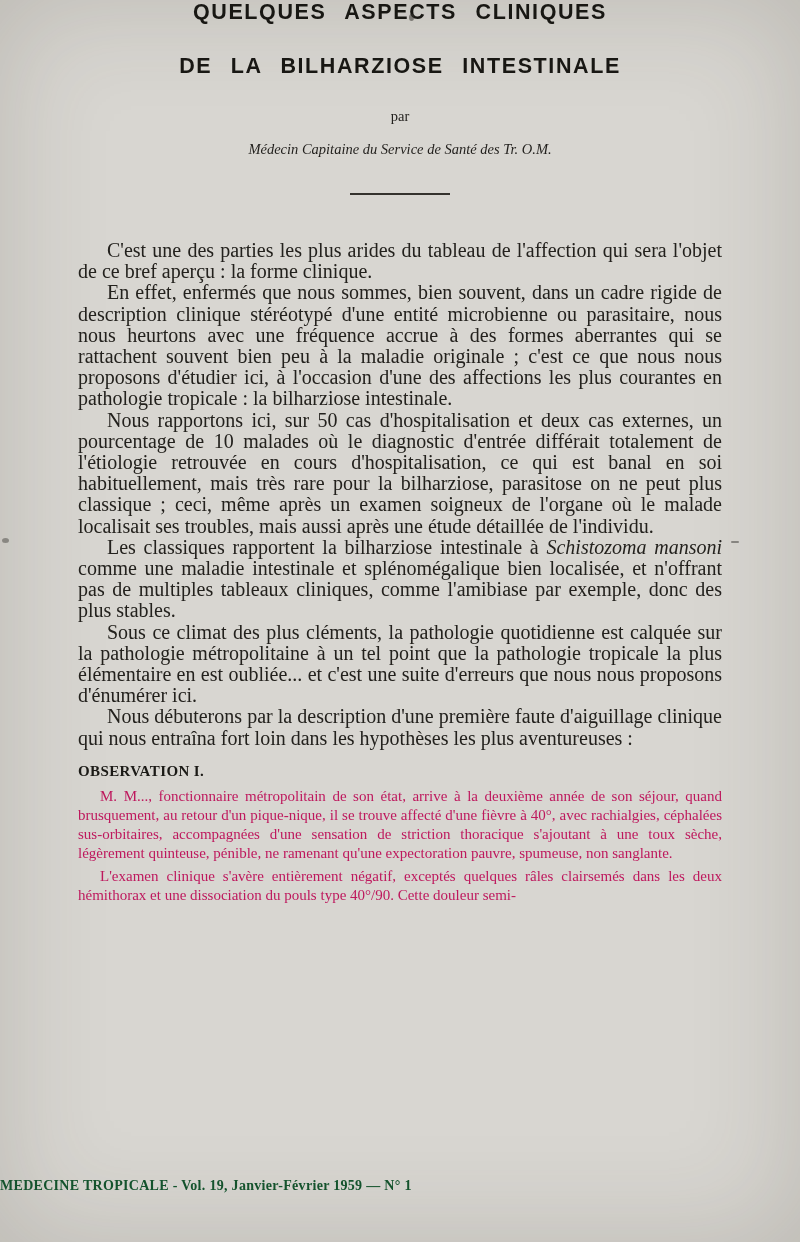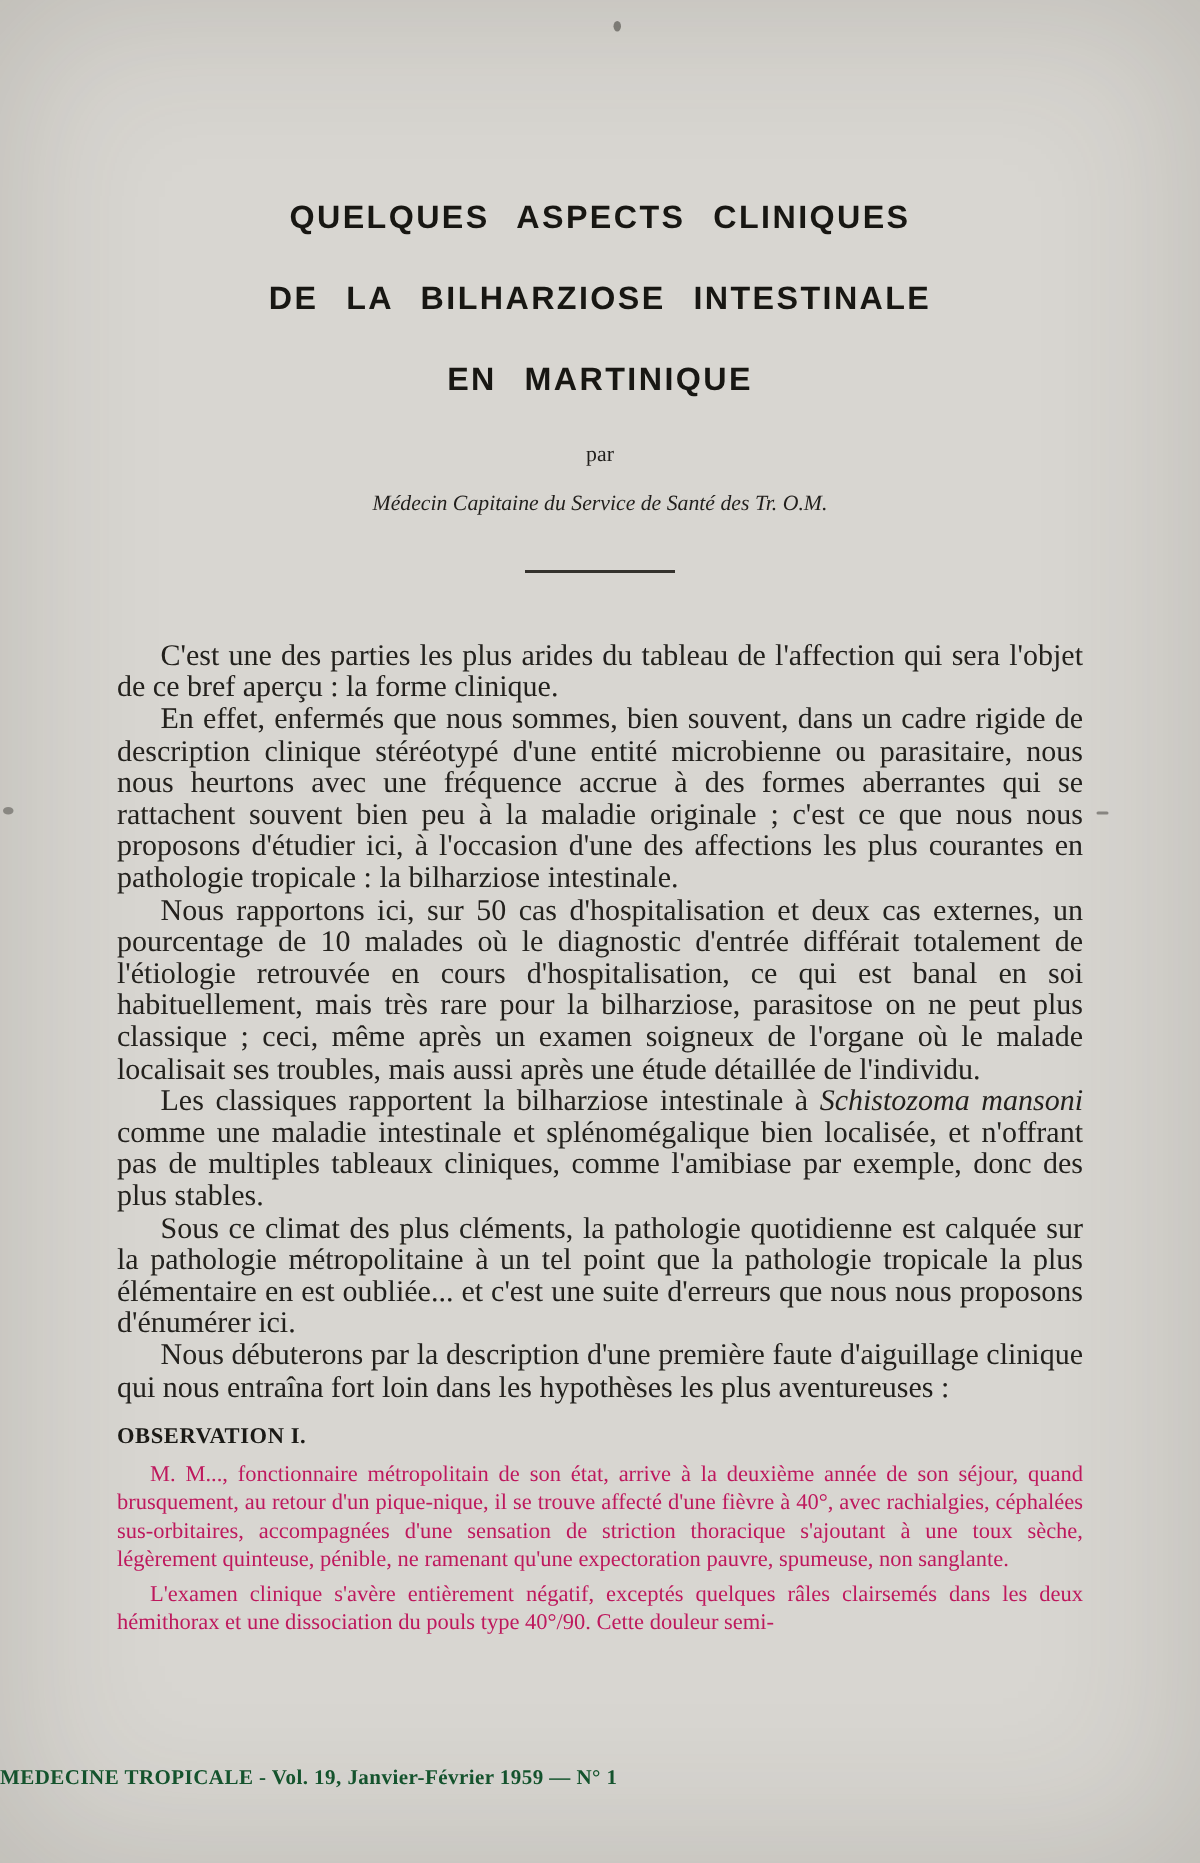--- a/index.html
+++ b/index.html
@@ -15,21 +15,21 @@
     background: #d8d6d1;
     box-shadow: inset 0 0 110px rgba(60,55,45,.18);
     color: #211f1c;
   }
   
   .speck { position: absolute; background: #3a3833; border-radius: 50%; }
   .speck-top    { left: 409px; top: 14px;  width: 5px; height: 7px; opacity: .55; }
   .speck-left   { left: 2px;   top: 538px; width: 7px; height: 5px; opacity: .45; }
   .speck-right  { left: 731px; top: 541px; width: 8px; height: 2px; opacity: .5; border-radius: 1px; }
 
-  .title-block { padding-top: 133px; text-align: center; }
+  .title-block { text-align: center; }
   .title-line {
     font-family: "Liberation Sans", sans-serif;
     font-weight: bold;
     font-size: 21.5px;
     letter-spacing: 1.6px;
     word-spacing: 11px;
     color: #181713;
     margin-bottom: 29px;
   }
   .byline { margin-top: 23px; font-size: 14.5px; }
@@ -89,21 +89,20 @@
 
 <div class="page">
 
   <span class="speck speck-top"></span>
   <span class="speck speck-left"></span>
   <span class="speck speck-right"></span>
 
   <header class="title-block">
     <div class="title-line">QUELQUES ASPECTS CLINIQUES</div>
     <div class="title-line">DE LA BILHARZIOSE INTESTINALE</div>
-    <div class="title-line">EN MARTINIQUE</div>
     <div class="byline">par</div>
     <div class="author-role">Médecin Capitaine du Service de Santé des Tr. O.M.</div>
     <div class="rule"></div>
   </header>
 
   <main class="article-body" id="article-body">
       <p><span>C'est une des parties les plus arides du tableau de l'affection qui sera l'objet de ce bref aperçu : la forme clinique.</span></p>
       <p><span>En effet, enfermés que nous sommes, bien souvent, dans un cadre rigide de description clinique stéréotypé d'une entité microbienne ou parasitaire, nous nous heurtons avec une fréquence accrue à des formes aberrantes qui se rattachent souvent bien peu à la maladie originale ; c'est ce que nous nous proposons d'étudier ici, à l'occasion d'une des affections les plus courantes en pathologie tropicale : la bilharziose intestinale.</span></p>
       <p><span>Nous rapportons ici, sur 50 cas d'hospitalisation et deux cas externes, un pourcentage de 10 malades où le diagnostic d'entrée différait totalement de l'étiologie retrouvée en cours d'hospitalisation, ce qui est banal en soi habituellement, mais très rare pour la bilharziose, parasitose on ne peut plus classique ; ceci, même après un examen soigneux de l'organe où le malade localisait ses troubles, mais aussi après une étude détaillée de l'individu.</span></p>
       <p><span>Les classiques rapportent la bilharziose intestinale à </span><i>Schistozoma mansoni</i><span> comme une maladie intestinale et splénomégalique bien localisée, et n'offrant pas de multiples tableaux cliniques, comme l'amibiase par exemple, donc des plus stables.</span></p>

